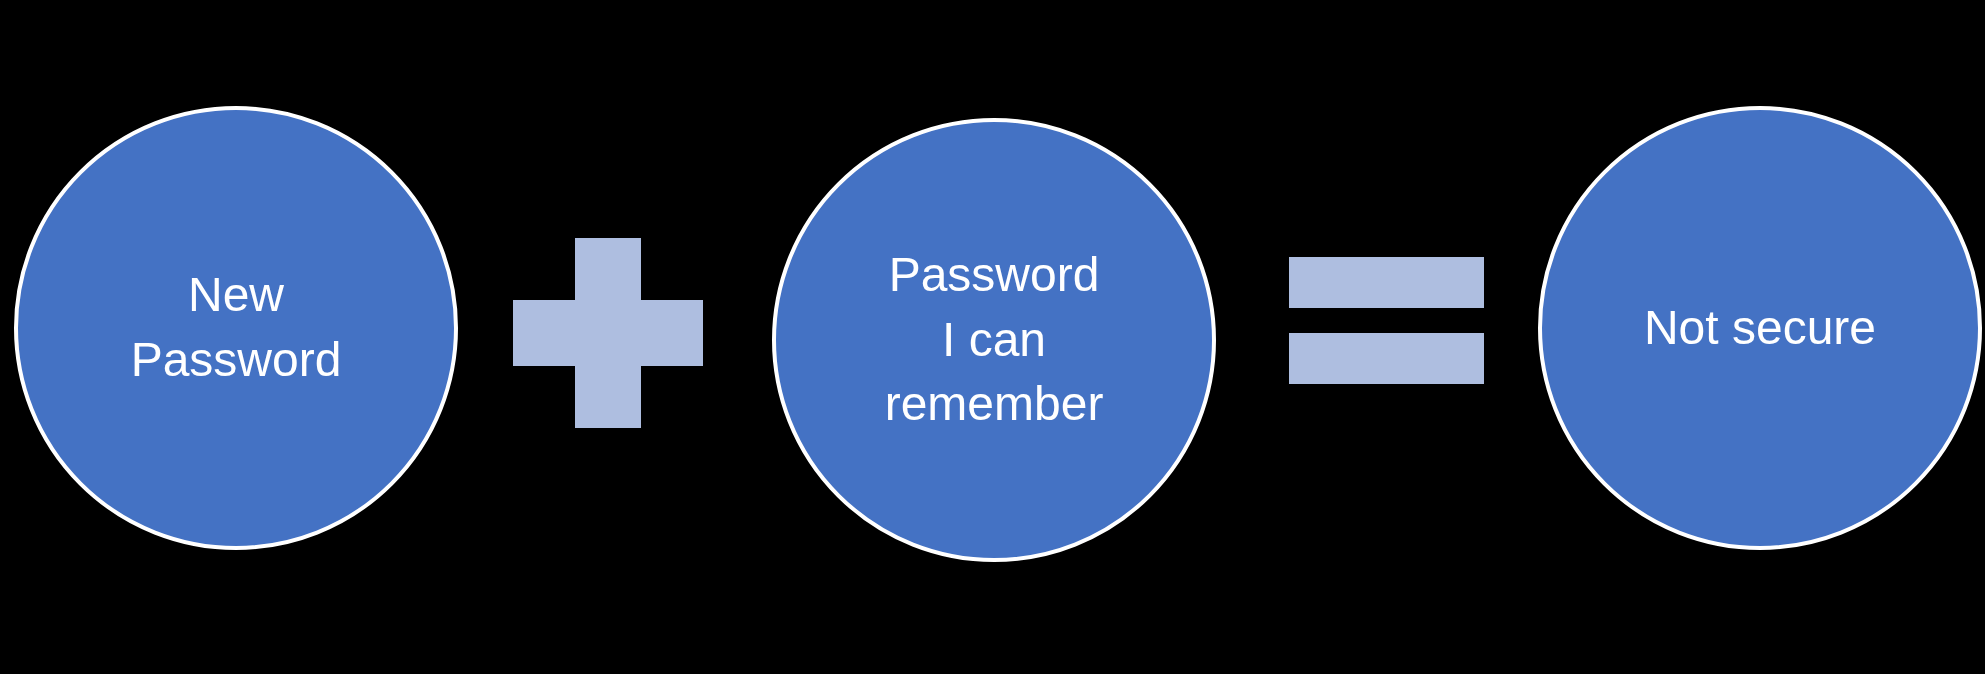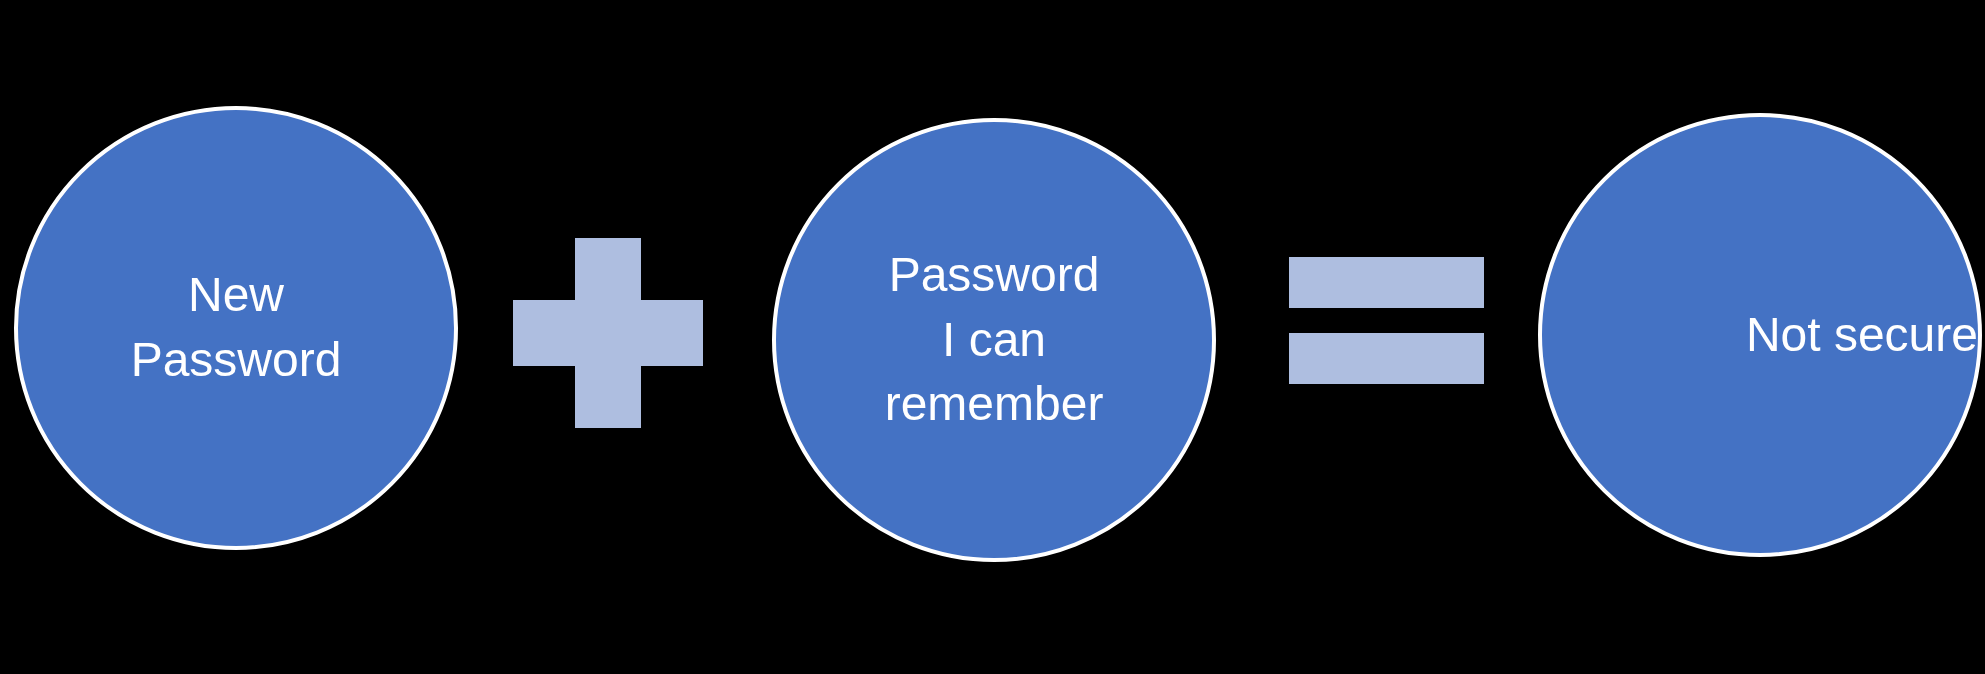--- a/index.html
+++ b/index.html
@@ -29,21 +29,21 @@
     text-align: center;
   }
   .node-label {
     color: #FFFFFF;
     font-size: 48px;
     line-height: 1.35;
     white-space: pre-line;
   }
   .node-new-password { left: 14px;  top: 106px; }
   .node-something    { left: 772px; top: 118px; }
-  .node-not-secure   { left: 1538px; top: 113px; justify-content: flex-end; }
+  .node-not-secure   { left: 1538px; top: 106px; }
 
   .op-plus {
     position: absolute;
     left: 513px;
     top: 238px;
     width: 190px;
     height: 190px;
   }
   .op-plus .bar-v {
     position: absolute;

